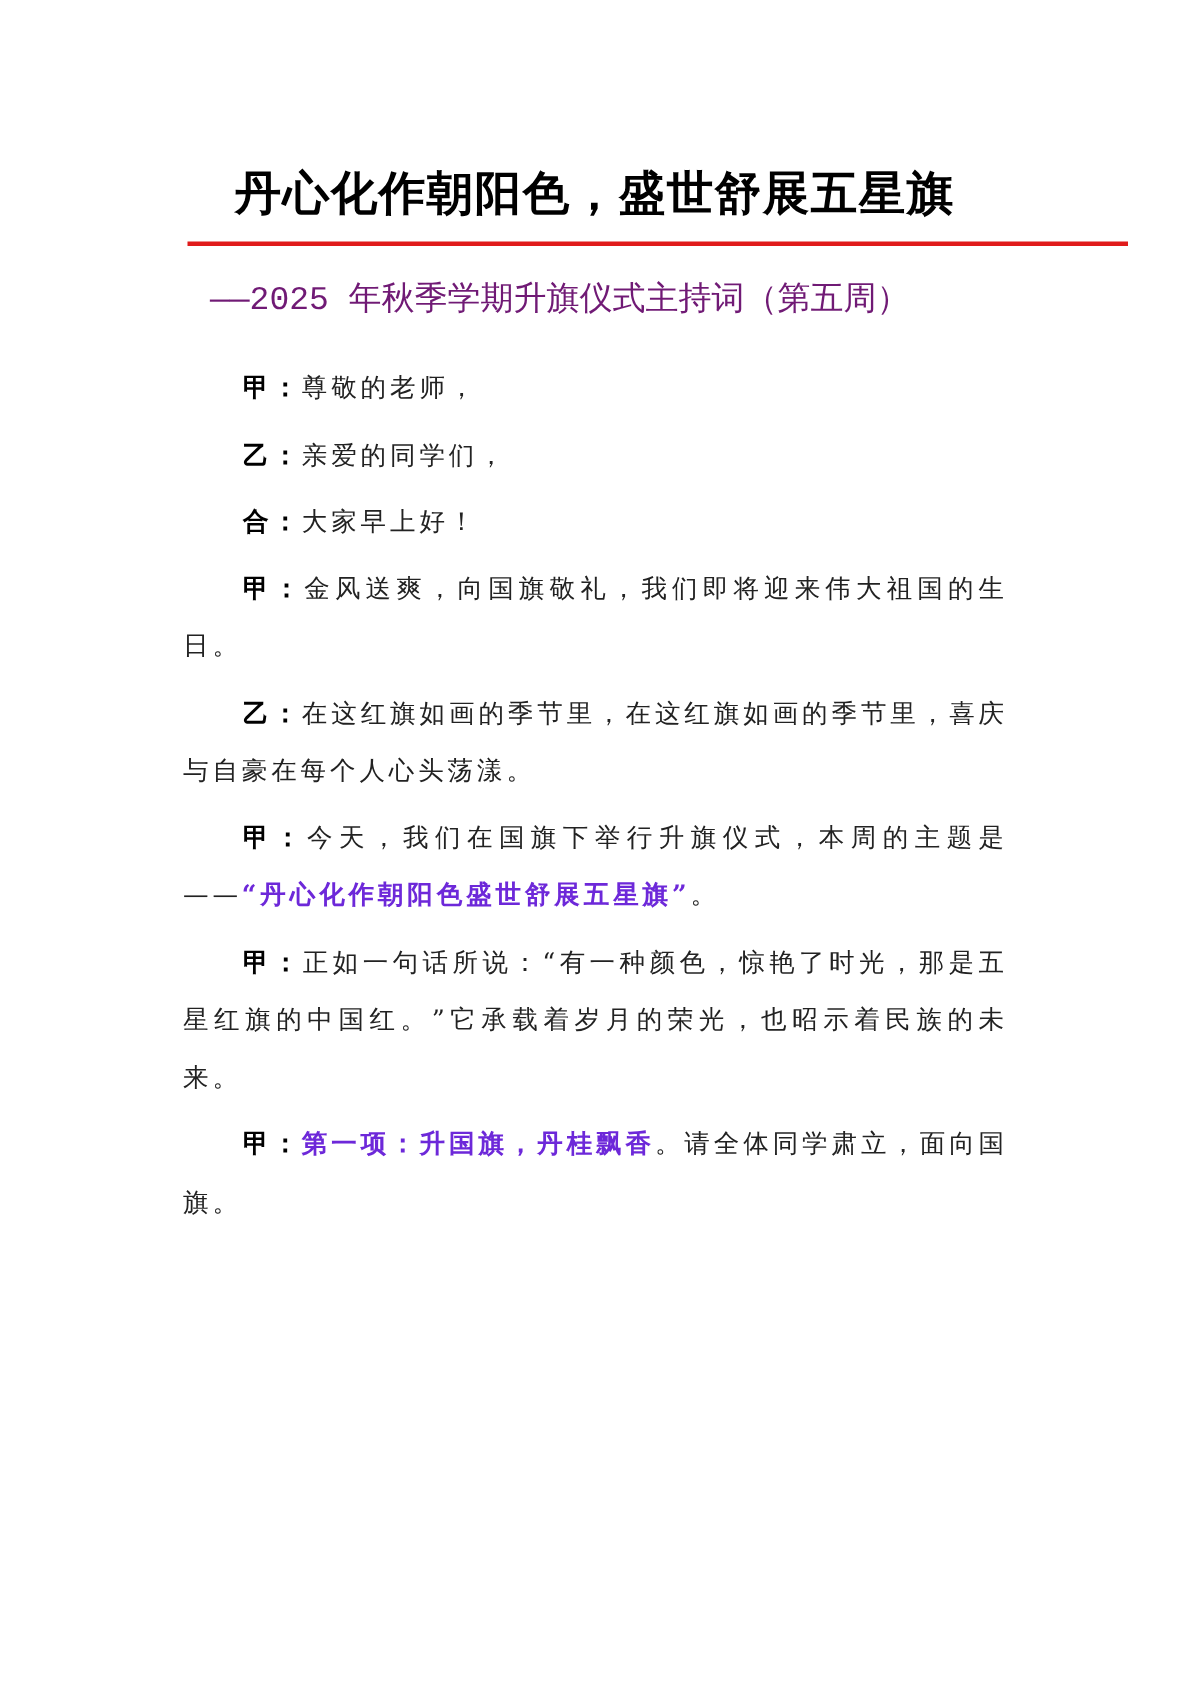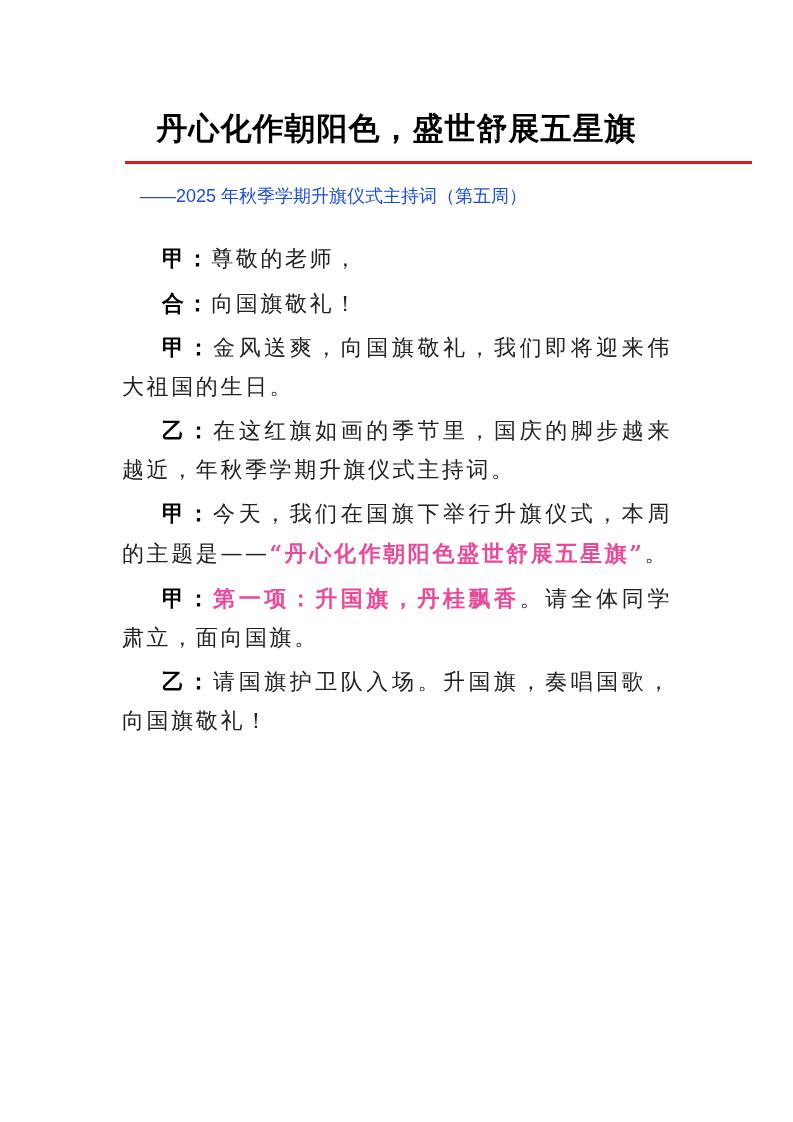--- a/index.html
+++ b/index.html
@@ -2,40 +2,41 @@
 <html><head>
   <meta charset="utf-8">
   <style>
     html, body { margin: 0; padding: 0; background: #ffffff; }
     body { width: 793px; height: 1122px; position: relative; overflow: hidden;
            font-family: "DejaVu Sans", "Liberation Sans", sans-serif; color: #111; }
     .title { position: absolute; left: 0; width: 793px; top: 108px; text-align: center;
              font-size: 31px; font-weight: 900; letter-spacing: 1px; color: #000;
              box-sizing: border-box; }
     .rule { position: absolute; left: 125px; top: 161px; width: 627px; height: 3px; background: #e01b1b; }
-    .subtitle { position: absolute; left: 140px; top: 184px; font-size: 18px; color: #1d4ed8;
-                font-family: Liberation Sans, sans-serif; }
+    .subtitle { position: absolute; left: 140px; top: 184px; font-size: 22px; color: #701a75;
+                font-family: Liberation Mono, monospace; }
     .body { position: absolute; left: 122px; top: 240px; width: 550px; }
-    .p { font-size: 22px; line-height: 38.5px; letter-spacing: 2.6px; text-indent: 40px;
+    .p { font-size: 17px; line-height: 38.5px; letter-spacing: 2.6px; text-indent: 40px;
          text-align: justify; margin: 0 0 0 0; color: #222;
          font-family: "DejaVu Serif", "Liberation Serif", serif; }
     .p.gap { margin-top: 6px; }
     .spk { font-weight: bold; font-family: "DejaVu Sans", sans-serif; color: #000; }
-    .b { font-weight: bold; color: #ec4899; }
+    .b { font-weight: bold; color: #6d28d9; }
   </style>
 </head>
 <body>
 
 <div>
   <div class="title">丹心化作朝阳色，盛世舒展五星旗</div>
   <div class="rule"></div>
   <div class="subtitle">——2025 年秋季学期升旗仪式主持词（第五周）</div>
 
   <div class="body">
     <p class="p"><span class="spk">甲：</span><span>尊敬的老师，</span></p>
-    <p class="p gap"><span class="spk">合：</span><span>向国旗敬礼！</span></p>
+    <p class="p gap"><span class="spk">乙：</span><span>亲爱的同学们，</span></p>
+    <p class="p gap"><span class="spk">合：</span><span>大家早上好！</span></p>
     <p class="p gap"><span class="spk">甲：</span><span>金风送爽，向国旗敬礼，我们即将迎来伟大祖国的生日。</span></p>
-    <p class="p gap"><span class="spk">乙：</span><span>在这红旗如画的季节里，国庆的脚步越来越近，年秋季学期升旗仪式主持词。</span></p>
+    <p class="p gap"><span class="spk">乙：</span><span>在这红旗如画的季节里，在这红旗如画的季节里，喜庆与自豪在每个人心头荡漾。</span></p>
     <p class="p gap"><span class="spk">甲：</span><span>今天，我们在国旗下举行升旗仪式，本周的主题是——</span><span class="b">“丹心化作朝阳色盛世舒展五星旗”</span><span>。</span></p>
+    <p class="p gap"><span class="spk">甲：</span><span>正如一句话所说：“有一种颜色，惊艳了时光，那是五星红旗的中国红。”它承载着岁月的荣光，也昭示着民族的未来。</span></p>
     <p class="p gap"><span class="spk">甲：</span><span class="b">第一项：升国旗，丹桂飘香</span><span>。请全体同学肃立，面向国旗。</span></p>
-    <p class="p gap"><span class="spk">乙：</span><span>请国旗护卫队入场。升国旗，奏唱国歌，向国旗敬礼！</span></p>
   </div>
 </div>
 
 </body></html>

